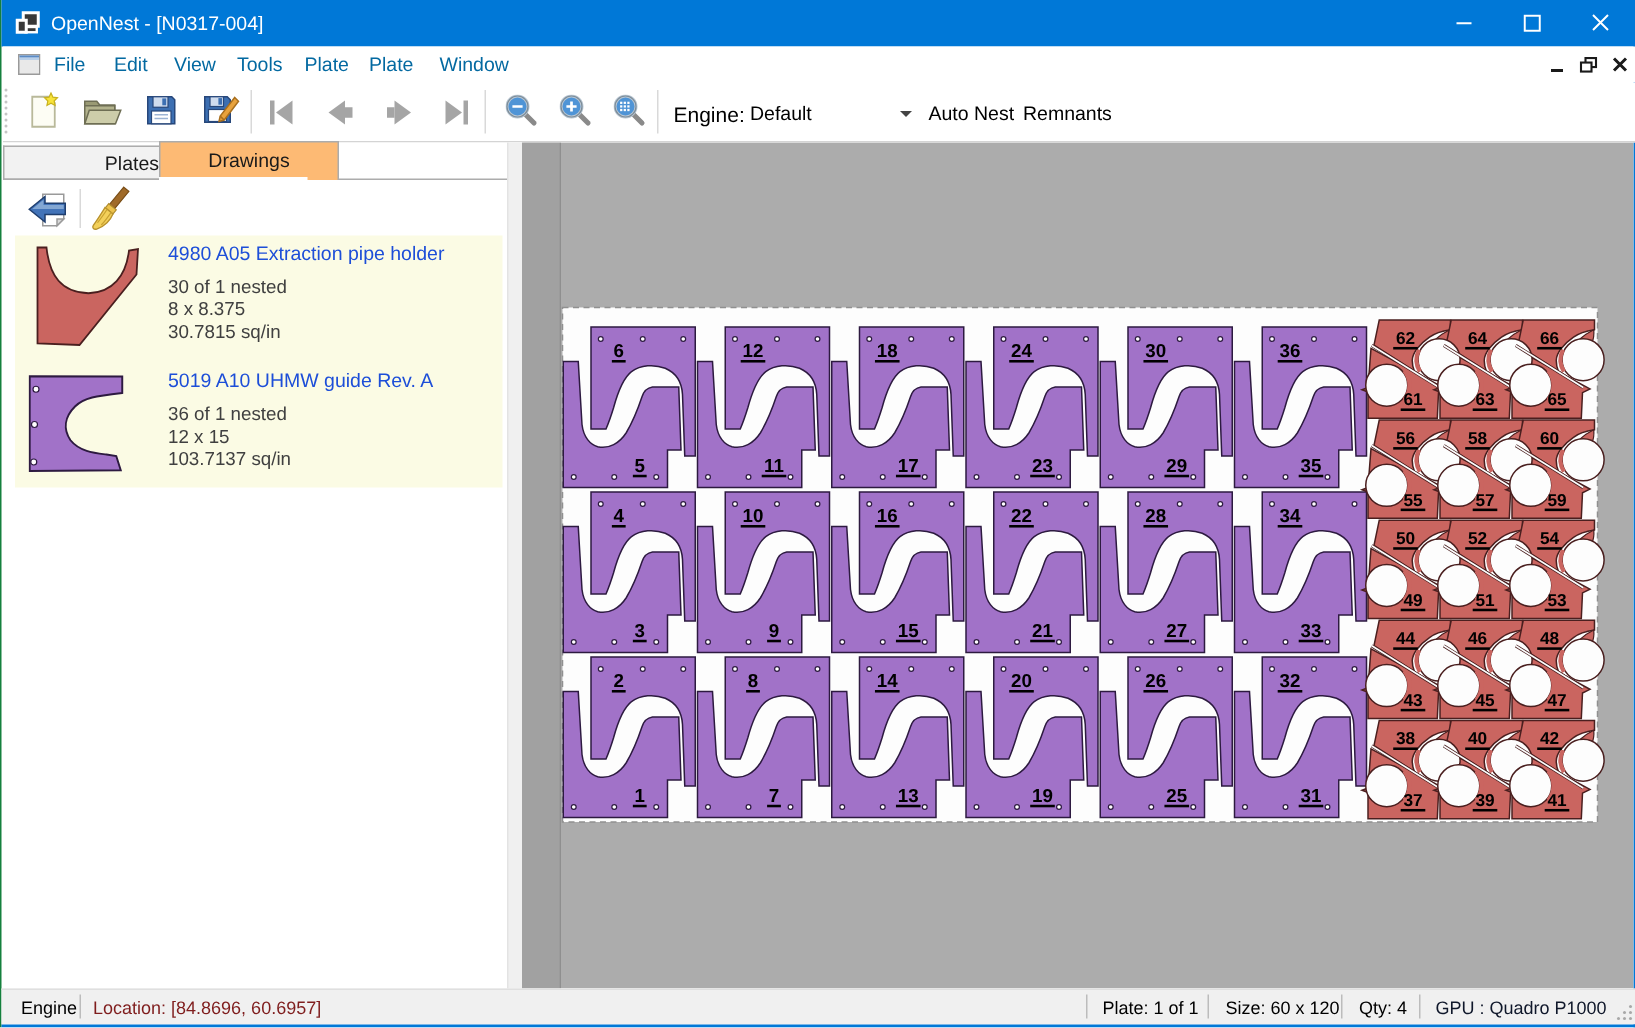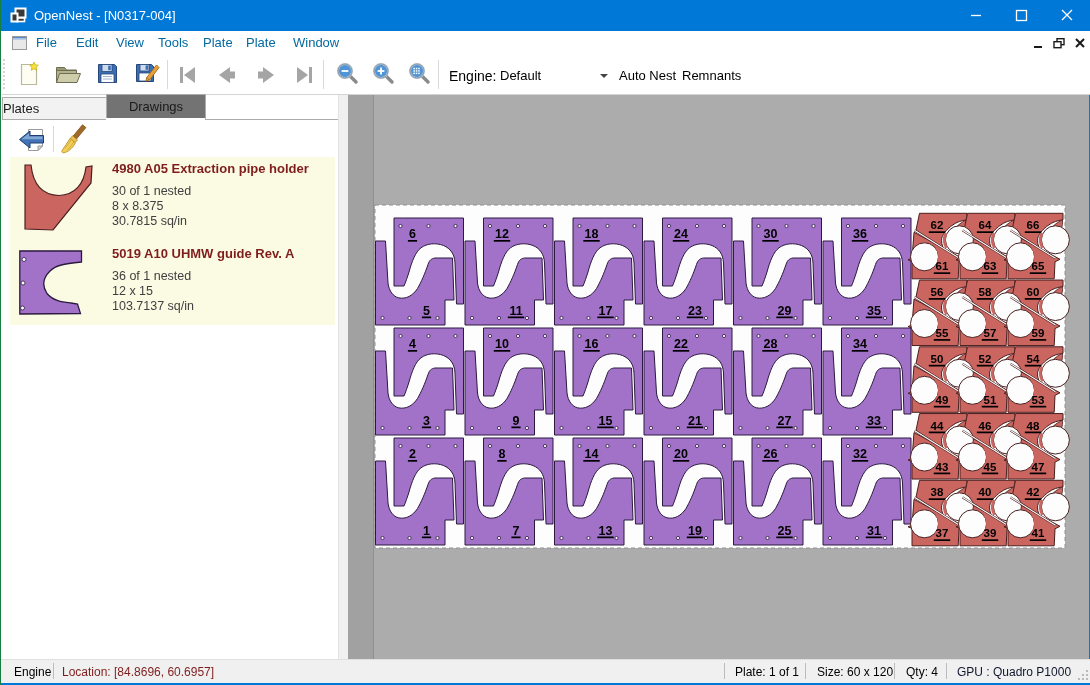--- a/index.html
+++ b/index.html
@@ -7,30 +7,30 @@
   border-left:1px solid #15803d;border-right:1px solid #0078d7;}
 .abs{position:absolute}
 #titlebar{left:0;top:0;width:1090px;height:31px;background:#0078d7;color:#fff;font-size:13px}
 #titletext{left:33px;top:8px;color:#fff;font-size:13px}
 #menubar{left:1px;top:31px;width:1088px;height:24px;background:#fff}
 .mitem{top:35px;font-size:13px;color:#0369a1}
 #toolbar{left:1px;top:55px;width:1088px;height:40px;background:#fff;border-bottom:1px solid #d4d4d4}
 .tsep{top:60px;width:1px;height:29px;background:#d9d9d9}
 #panel{left:1px;top:95px;width:346px;height:564px;background:#fff}
 .tabrow{font-size:13px;color:#1a1a1a}
-#tab1{left:1px;top:97px;width:104px;height:23px;background:#f2f2f2;border:1px solid #acacac;border-right:none;text-align:left;line-height:22px}
-#tab2{left:105px;top:94px;width:100px;height:26px;background:#737373;border:1px solid #acacac;border-bottom:none;text-align:center;line-height:24px;z-index:3}
+#tab1{left:1px;top:97px;width:104px;height:23px;background:#f2f2f2;border:1px solid #acacac;border-right:none;text-align:right;line-height:22px}
+#tab2{left:105px;top:94px;width:120px;height:26px;background:#fdba74;border:1px solid #acacac;border-bottom:none;text-align:center;line-height:24px;z-index:3}
 #tabline{left:1px;top:119px;width:336px;height:1px;background:#acacac}
 #splitter{left:337px;top:95px;width:11px;height:564px;background:#f0f0f0;border-left:1px solid #e3e3e3}
 #statusbar{left:0;top:659px;width:1090px;height:24px;background:#f0f0f0;border-top:1px solid #dfdfdf;font-size:12px;color:#1a1a1a}
 #statusblue{left:0;top:683px;width:1090px;height:2px;background:#0078d7}
 .ssep{top:663px;width:1px;height:16px;background:#bcbcbc}
 .stext{top:665px;font-size:12px;white-space:pre}
 #list{left:9px;top:157px;width:325px;height:168px;background:#fbfbe4}
-.ltitle{font-size:13px;font-weight:bold;color:#7f1d1d;white-space:pre}
+.ltitle{font-size:13px;font-weight:normal;color:#1d4ed8;white-space:pre}
 .lsub{font-size:12.5px;color:#404040;white-space:pre}
 </style></head><body>
 <div id="win">
 <div class="abs" id="titlebar"></div>
 <svg class="abs" style="left:9px;top:7px" width="18" height="17" viewBox="0 0 18 17">
 <rect x="5.5" y="1.5" width="10" height="9" fill="#383838" stroke="#fff" stroke-width="2"></rect>
 <rect x="7" y="11" width="7.5" height="3.5" fill="#383838" stroke="#fff" stroke-width="1.6"></rect>
 <rect x="1.5" y="6.5" width="6" height="8" fill="#383838" stroke="#fff" stroke-width="2"></rect>
 </svg>
 <div class="abs" id="titletext">OpenNest - [N0317-004]</div>

